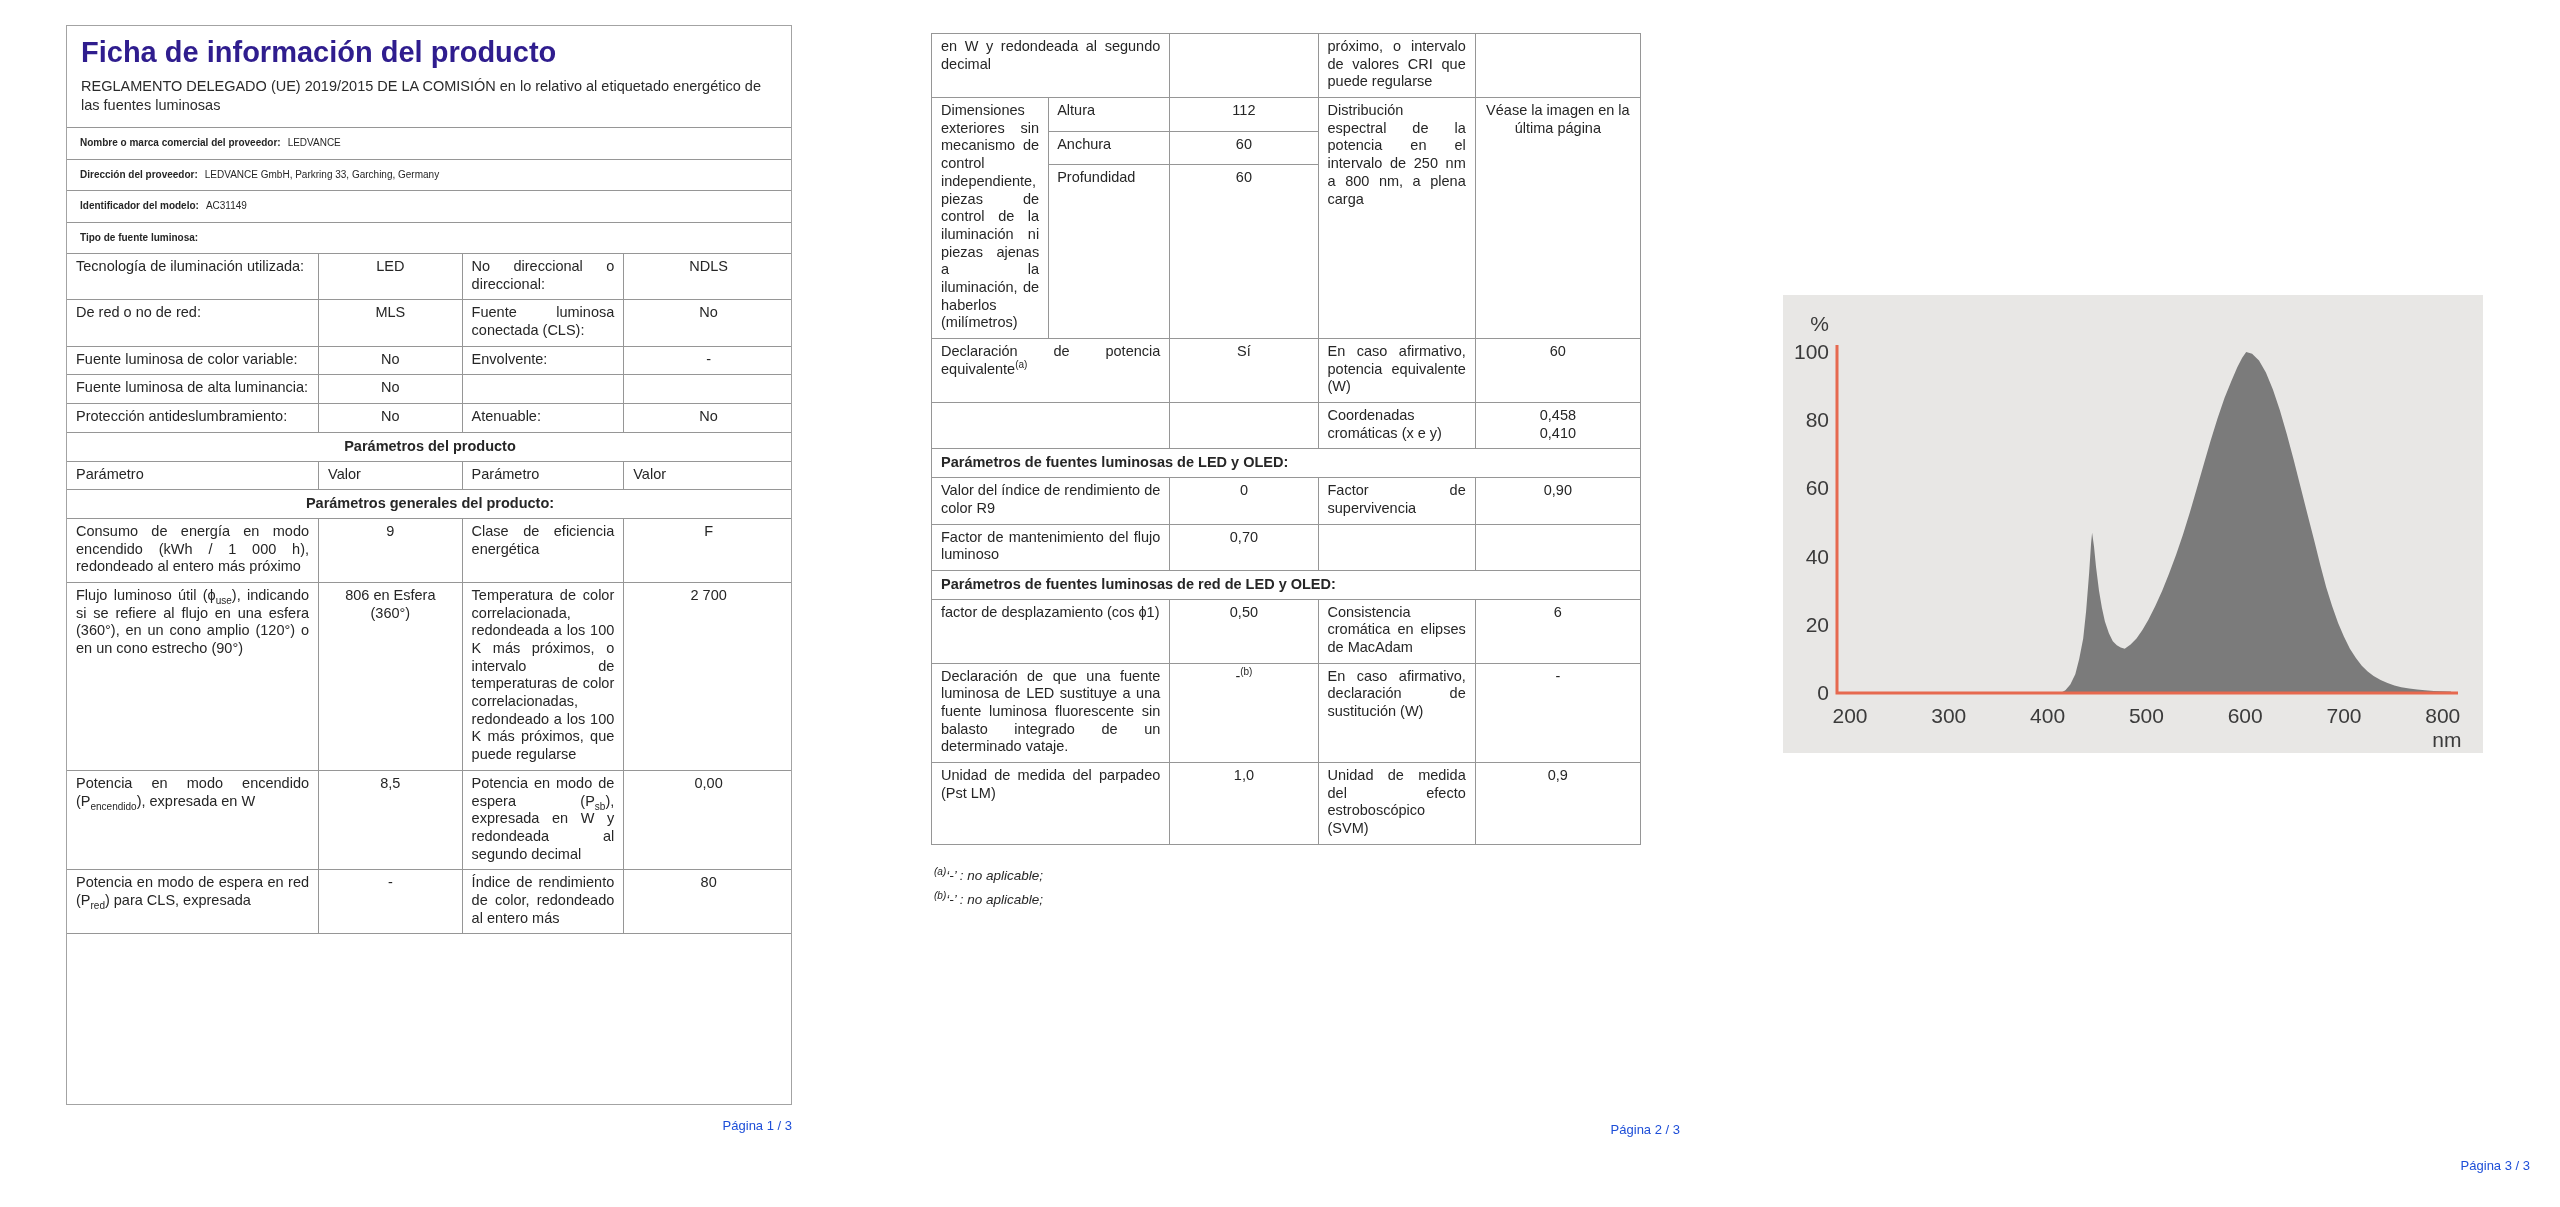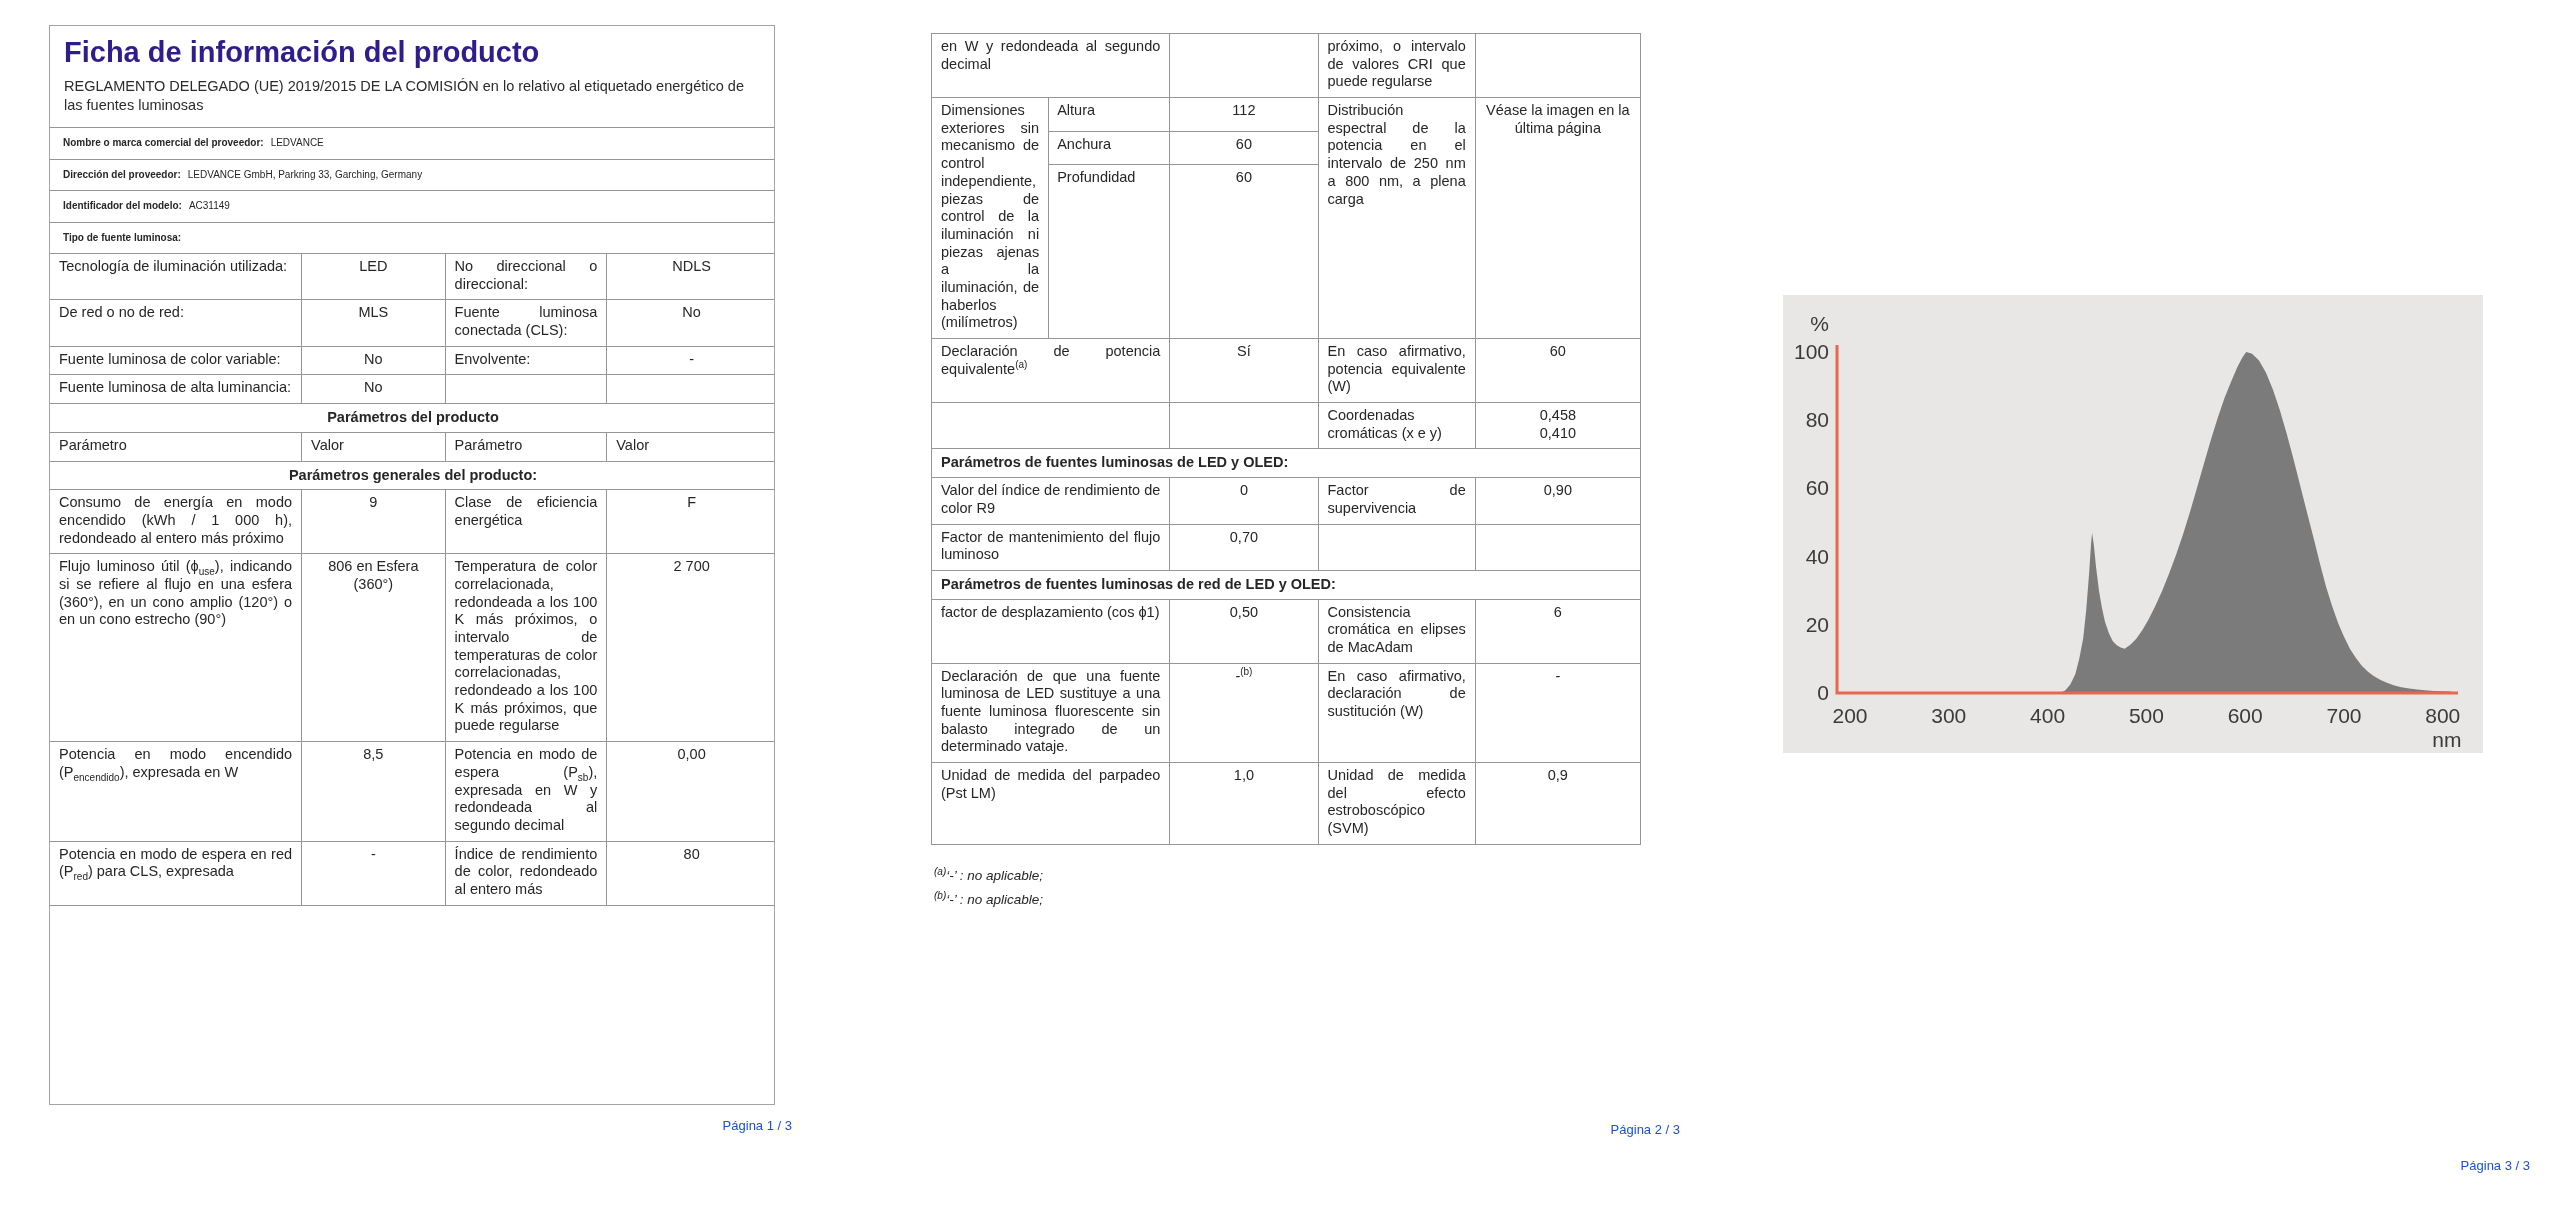--- a/index.html
+++ b/index.html
@@ -1,20 +1,20 @@
 <!DOCTYPE html>
 <html><head>
 <meta charset="utf-8">
 <style>
   html,body{margin:0;padding:0;background:#fff;}
   .canvas{position:relative;width:2560px;height:1207px;background:#ffffff;overflow:hidden;
           font-family:"Liberation Sans",sans-serif;color:#262626;}
 
   
-  .page1-box{position:absolute;left:49px;top:25px;width:726px;height:1080px;
+  .page1-box{position:absolute;left:66px;top:25px;width:726px;height:1080px;
              border:1px solid #a3a3a3;overflow:hidden;background:#fff;box-sizing:border-box;}
   .titleblock{padding:10px 14px 12px;}
   h1.doc-title{margin:0;font-size:29px;line-height:1.15;font-weight:bold;color:#2f1d8e;}
   .subtitle{margin:8px 0 0;font-size:14.5px;line-height:1.3;color:#2b2b2b;}
   .info-row{border-top:1px solid #969696;padding:9px 13px;font-size:10px;line-height:1.25;}
   .info-row b{margin-right:7px;}
 
   table.t{border-collapse:collapse;table-layout:fixed;font-size:14.5px;line-height:1.22;
           margin-left:-1px;}
   .t td{border:1px solid #969696;vertical-align:top;padding:4px 9px 6px;overflow:hidden;}
@@ -96,20 +96,26 @@
         <td class="p">Fuente luminosa de color variable:</td>
         <td class="v">No</td>
         <td class="p">Envolvente:</td>
         <td class="v">-</td>
       </tr>
       <tr>
         <td class="p">Fuente luminosa de alta luminancia:</td>
         <td class="v">No</td>
         <td class="p"></td>
         <td class="v"></td>
+      </tr>
+      <tr>
+        <td class="p">Protección antideslumbramiento:</td>
+        <td class="v">No</td>
+        <td class="p">Atenuable:</td>
+        <td class="v">No</td>
       </tr>
       <tr class="band">
         <td colspan="4">Parámetros del producto</td>
       </tr>
       <tr>
         <td class="p">Parámetro</td>
         <td class="p">Valor</td>
         <td class="p">Parámetro</td>
         <td class="p">Valor</td>
       </tr>

